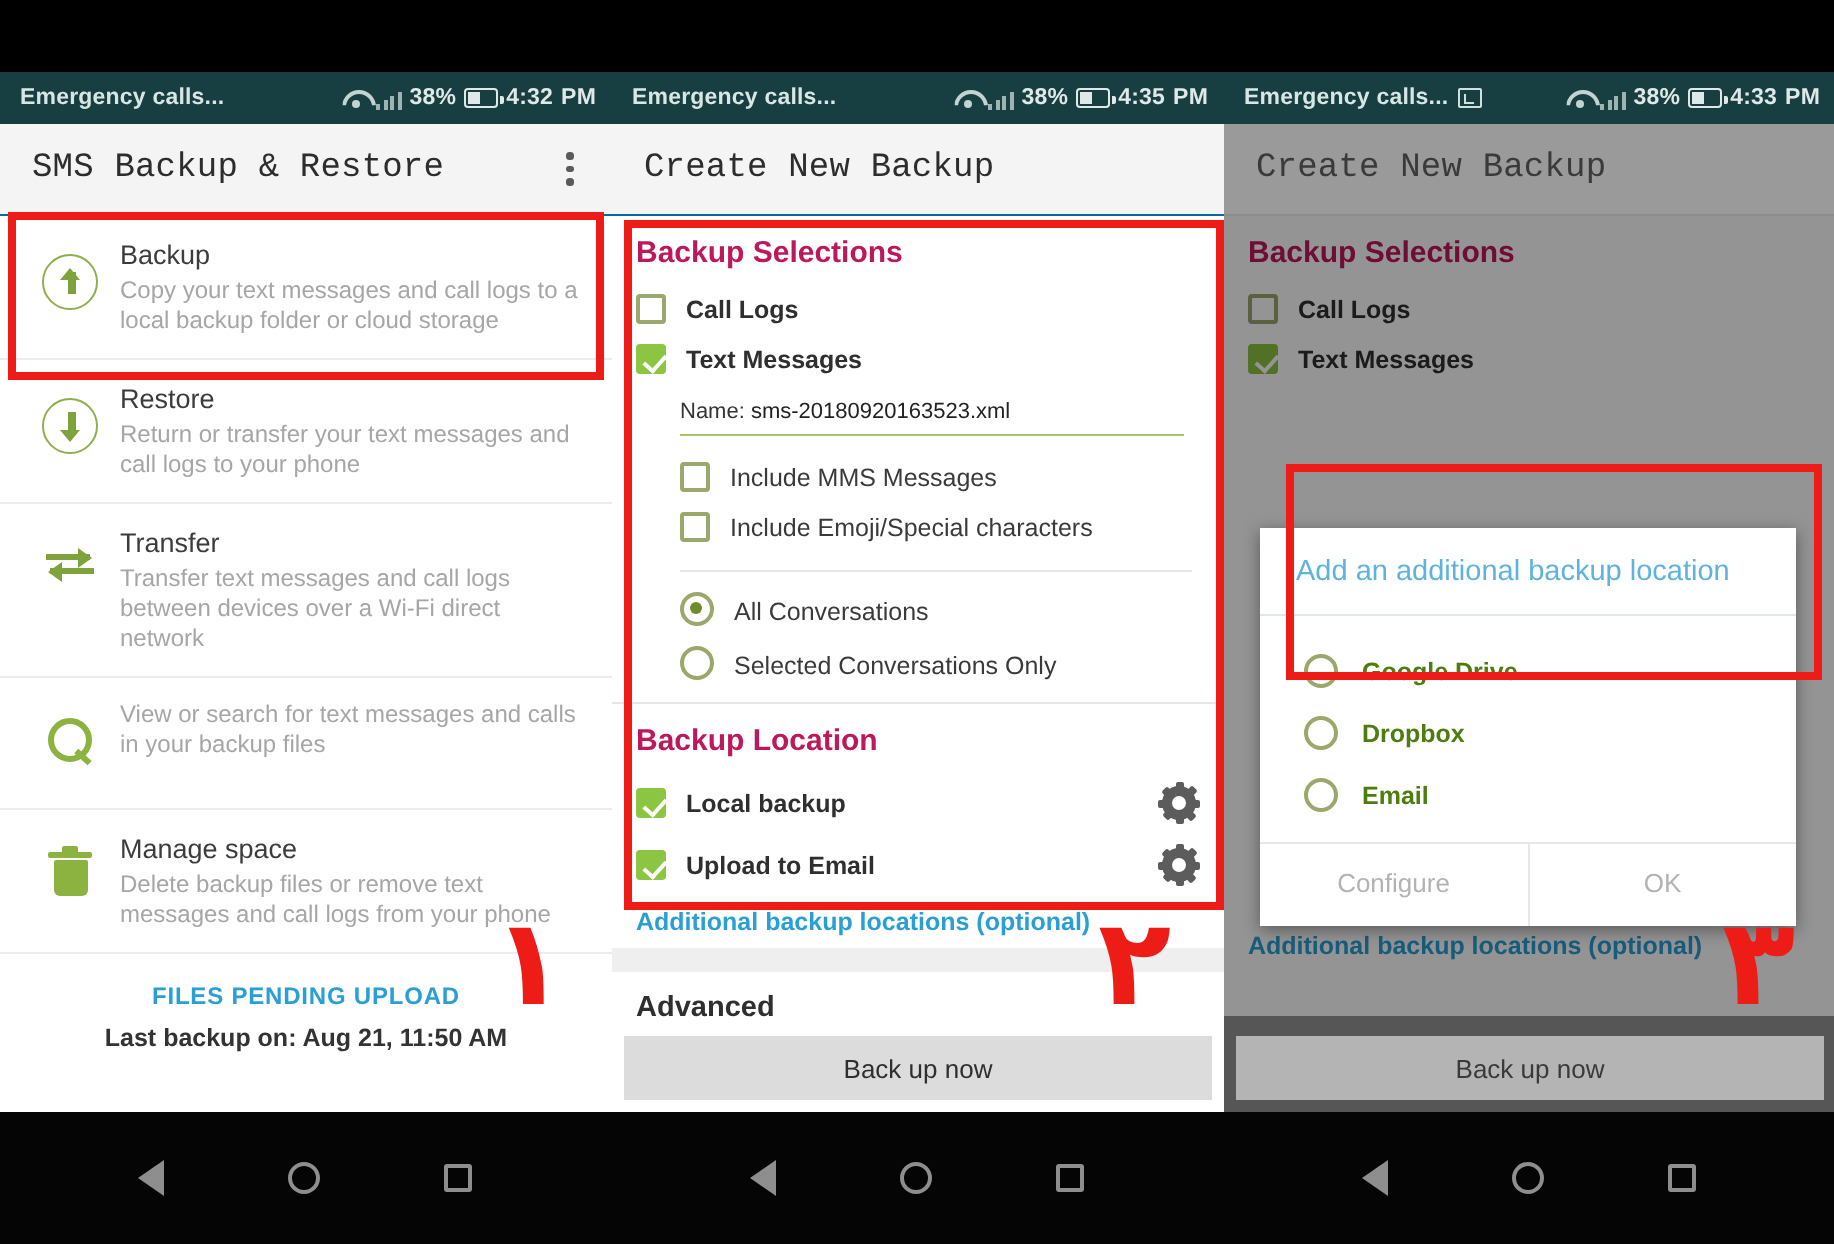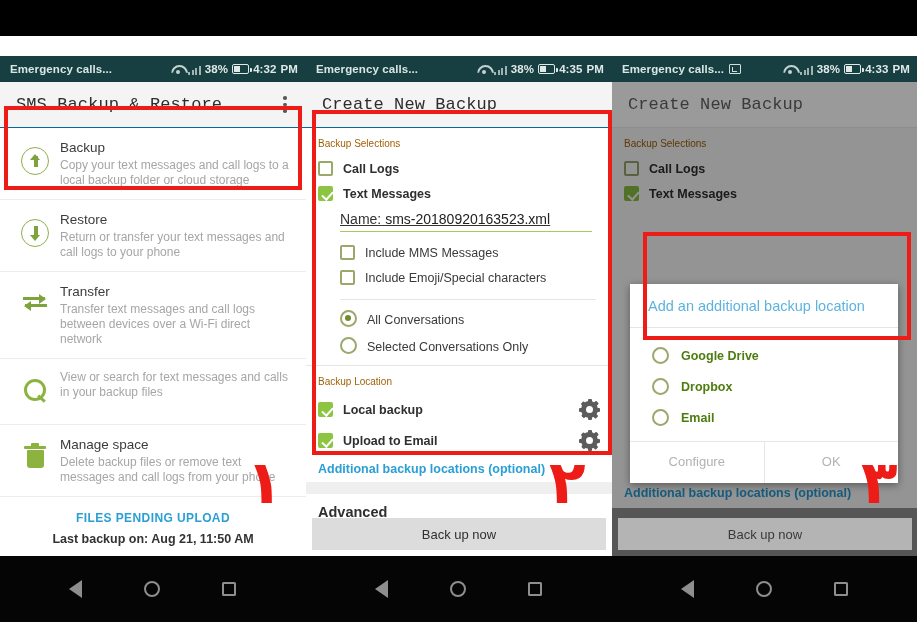--- a/index.html
+++ b/index.html
@@ -30,21 +30,20 @@
   
   .statusbar {
     height: 26px;
     background: #173e40;
     color: #dfe9e8;
     display: flex;
     align-items: center;
     padding: 0 8px 0 10px;
     font-size: 11.5px;
     letter-spacing: .1px;
-    margin-top: 20px;
   }
   .statusbar .carrier { flex: 0 0 auto; font-weight: 600; color:#d8e6e4; }
   .statusbar .sb-extra { margin-left:5px; display:flex; align-items:center; }
   .statusbar .spacer { flex: 1 1 auto; }
   .statusbar .sb-right { display: flex; align-items: center; gap: 4px; font-weight: 700; }
   .sb-right .pct { font-size: 11.5px; }
   .sb-right .clock { font-size: 11.5px; }
   .ic-wifi { width: 13px; height: 11px; position: relative; display:inline-block; }
   .ic-wifi::before{
     content:""; position:absolute; left:0; top:1px; width:13px; height:13px;
@@ -113,34 +112,34 @@
   .ic-trash .lid{position:absolute;left:0;top:2px;width:22px;height:3px;background:#8cb33f;border-radius:1px;}
   .ic-trash .lid::before{content:"";position:absolute;left:7px;top:-3px;width:8px;height:3px;background:#8cb33f;border-radius:1px 1px 0 0;}
   .ic-trash .body{position:absolute;left:2.5px;top:6px;width:17px;height:18px;background:#8cb33f;border-radius:1px 1px 3px 3px;}
 
   .footer-links{ text-align:center; padding:14px 0 6px; }
   .footer-links .fl { color:#2a9fd6; font-size:12px; font-weight:700; letter-spacing:.4px;}
   .footer-links .lb { color:#333; font-size:12.5px; font-weight:700; margin-top:7px;}
 
   
   .content { padding: 0; background:#fff; }
-  .sec-title { font-size:10px; font-weight:400; color:#a16207; padding:10px 0 7px 12px;}
+  .sec-title { font-size:15px; font-weight:700; color:#be185d; padding:10px 0 7px 12px;}
   .chk-row { display:flex; align-items:flex-end; padding:5px 0 5px 12px; }
   .chk-row .lbl { font-size:12.5px; color:#2f2f2f; font-weight:700; margin-left:10px;}
   .chk-row.sub { padding-left: 34px; }
   .chk-row.sub .lbl { font-weight:400; color:#3a3a3a; font-size:12.5px; }
   .cbox { width:15px;height:15px;border:2px solid #9aa86b;border-radius:2px;background:#fff;flex:0 0 15px;}
   .cbox.on { background:#8cc542; border-color:#8cc542; position:relative;}
   .cbox.on::after{content:"";position:absolute;left:4px;top:0.5px;width:5px;height:9px;border:solid #fff;border-width:0 2.2px 2.2px 0;transform:rotate(42deg);}
   .rbox{width:15px;height:15px;border:2px solid #9aa86b;border-radius:50%;flex:0 0 15px;position:relative;background:#fff;}
   .rbox.on::after{content:"";position:absolute;left:2.5px;top:2.5px;width:6px;height:6px;border-radius:50%;background:#6f8c2a;}
   .rbox.big{width:17px;height:17px;flex:0 0 17px;}
 
   .name-row { padding: 4px 0 0 34px; }
-  .name-row .nm { font-size:14px; color:#333;text-decoration:underline; }
+  .name-row .nm { font-size:11px; color:#333; }
   .name-row .nm b { font-weight:400; }
   .name-row .val { color:#222; }
   .name-underline { height:0; border-bottom:1.6px solid #a8c765; margin:3px 20px 0 34px; }
 
   .divider { height:1px; background:#e6e6e6; margin:9px 16px 5px 34px; }
   .divider.full { margin:6px 0 0 0; }
 
   .loc-row{display:flex;align-items:center;padding:7px 0 7px 12px;}
   .loc-row .lbl{font-size:12.5px;color:#2f2f2f;font-weight:700;margin-left:10px;flex:1;}
   .gear{width:17px;height:17px;margin-right:14px;position:relative;flex:0 0 17px;}

